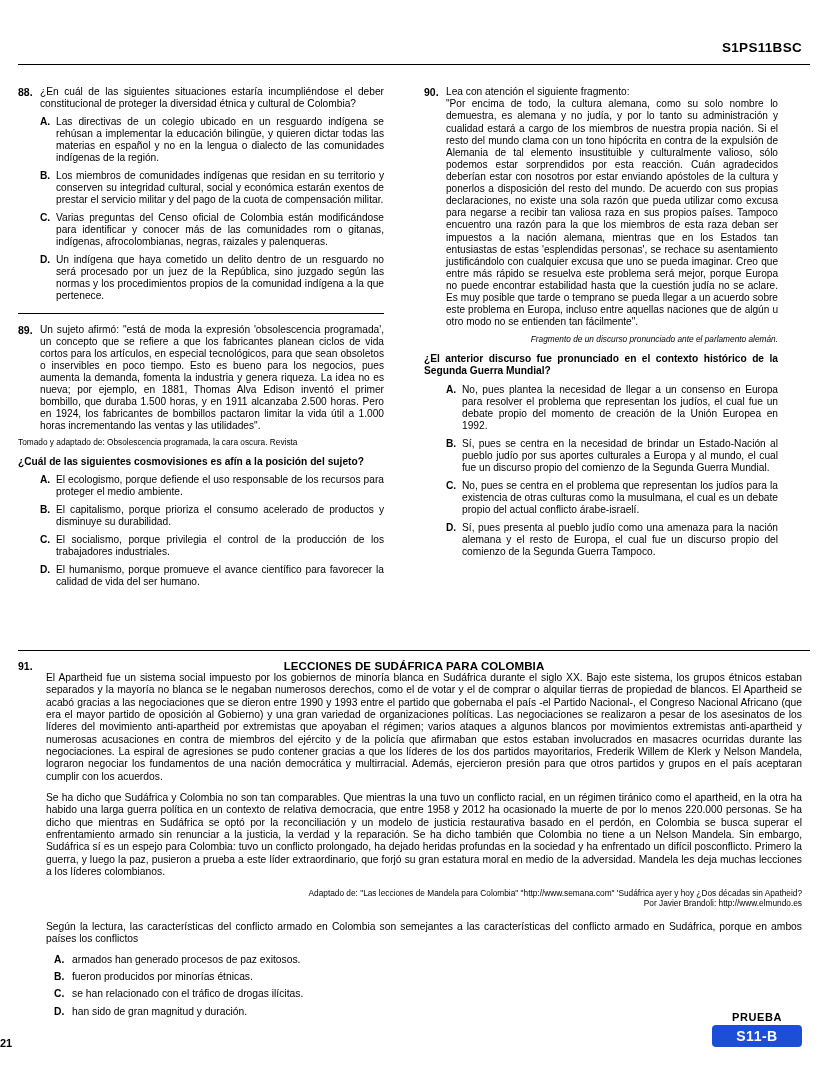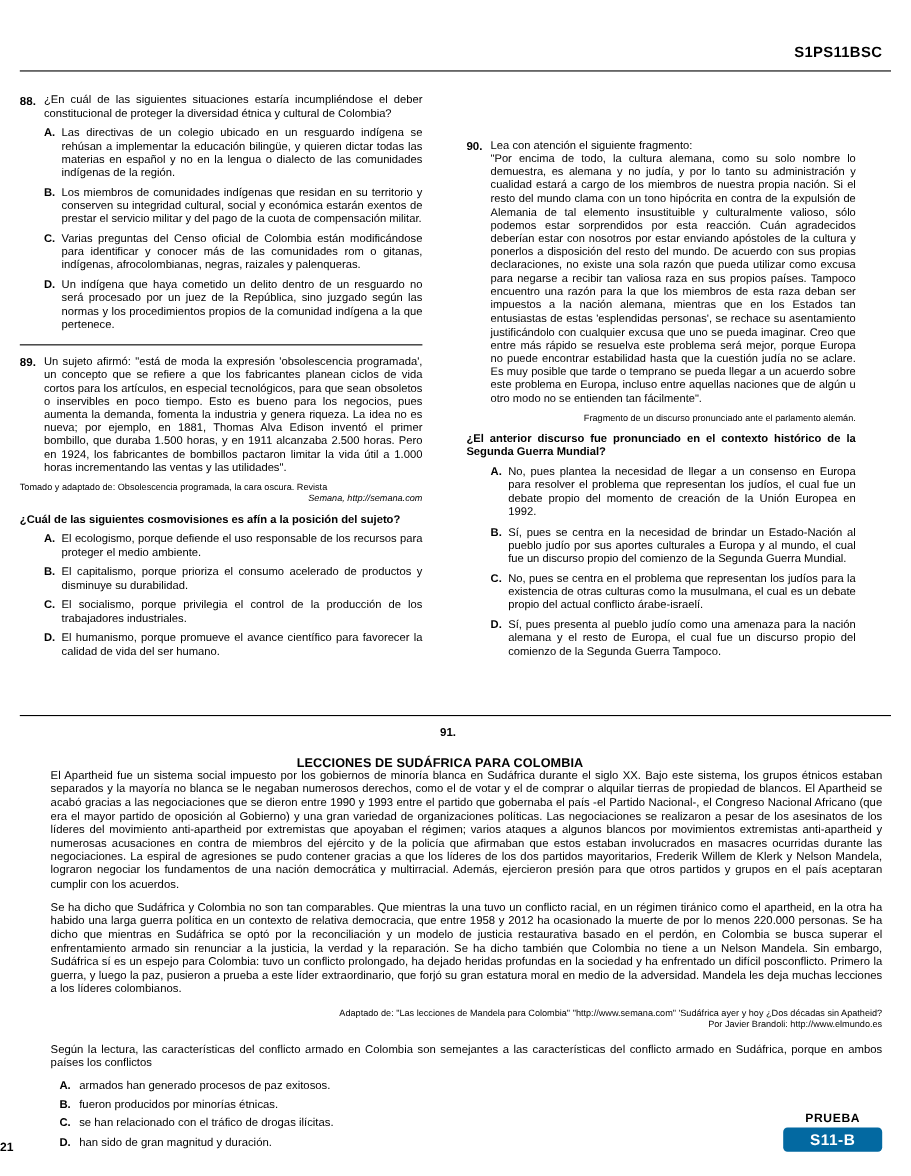--- a/index.html
+++ b/index.html
@@ -39,21 +39,20 @@
     border-top: 1px solid #000;
   }
   
   .cols {
     position: absolute;
     top: 86px;
     left: 18px;
     width: 792px;
     display: flex;
     gap: 0;
-    align-items: flex-end;
   }
   .col {
     width: 380px;
     box-sizing: border-box;
   }
   .col-left { padding-right: 14px; }
   .col-right { padding-left: 26px; }
 
   .qblock { margin-bottom: 10px; }
   .qhead {
@@ -94,20 +93,21 @@
     margin: 8px 0 10px 0;
   }
   .fragment {
     margin-left: 22px;
     font-size: 10.1px;
     line-height: 1.2;
     text-align: justify;
   }
   .source {
     margin-top: 6px;
+    font-style: italic;
     font-size: 8.3px;
     text-align: right;
   }
   .source-left {
     margin-top: 5px;
     font-size: 8.3px;
     line-height: 1.25;
   }
   .src-right { text-align: right; font-style: italic; }
 
@@ -128,22 +128,21 @@
     border-top: 1px solid #000;
   }
   .bottom {
     position: absolute;
     top: 660px;
     left: 18px;
     width: 792px;
   }
   .b-head {
     display: flex;
-    align-items: center;
-    flex-direction: column;
+    align-items: flex-start;
   }
   .b-num {
     font-weight: bold;
     font-size: 10.5px;
     width: 28px;
     flex: 0 0 28px;
   }
   .b-title {
     flex: 1 1 auto;
     text-align: center;
@@ -198,21 +197,21 @@
     letter-spacing: 0.6px;
     text-align: center;
     width: 90px;
   }
   .prueba-badge {
     position: absolute;
     right: 26px;
     bottom: 22px;
     width: 90px;
     height: 22px;
-    background: #0369a1;
+    background: #1d4ed8;
     color: #fff;
     border-radius: 4px;
     font-size: 14px;
     font-weight: bold;
     display: flex;
     align-items: center;
     justify-content: center;
     letter-spacing: 0.5px;
   }
   .pagenum {
@@ -264,21 +263,20 @@
 
       <div class="sep"></div>
 
       <div class="qblock">
         <div class="qhead">
           <div class="qnum">89.</div>
           <div class="qtext">Un sujeto afirmó: "está de moda la expresión 'obsolescencia programada', un concepto que se refiere a que los fabricantes planean ciclos de vida cortos para los artículos, en especial tecnológicos, para que sean obsoletos o inservibles en poco tiempo. Esto es bueno para los negocios, pues aumenta la demanda, fomenta la industria y genera riqueza. La idea no es nueva; por ejemplo, en 1881, Thomas Alva Edison inventó el primer bombillo, que duraba 1.500 horas, y en 1911 alcanzaba 2.500 horas. Pero en 1924, los fabricantes de bombillos pactaron limitar la vida útil a 1.000 horas incrementando las ventas y las utilidades".</div>
         </div>
         <div class="source-left">
           <div>Tomado y adaptado de: Obsolescencia programada, la cara oscura. Revista</div>
-          <div class="src-right">Semana, http://semana.com</div>
         </div>
         <div class="stem">¿Cuál de las siguientes cosmovisiones es afín a la posición del sujeto?</div>
         <div class="opts">
           <div class="opt">
             <div class="optletter">A.</div>
             <div class="opttext">El ecologismo, porque defiende el uso responsable de los recursos para proteger el medio ambiente.</div>
           </div>
           <div class="opt">
             <div class="optletter">B.</div>
             <div class="opttext">El capitalismo, porque prioriza el consumo acelerado de productos y disminuye su durabilidad.</div>

